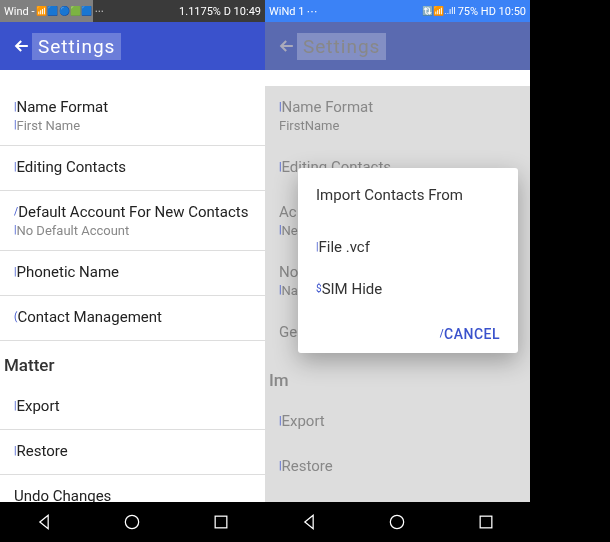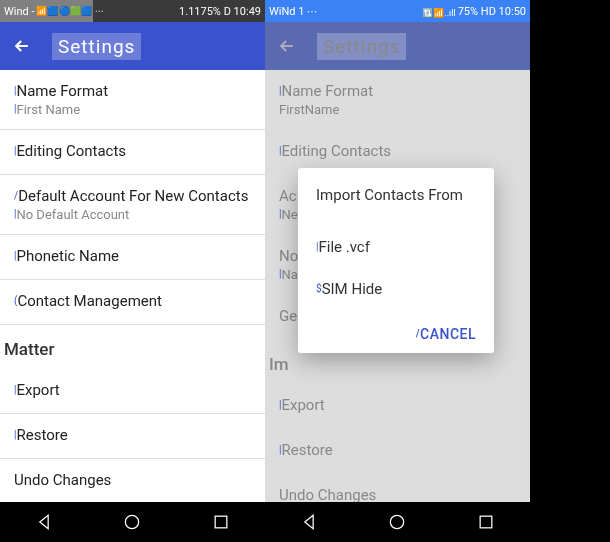--- a/index.html
+++ b/index.html
@@ -27,41 +27,41 @@
       height: 22px;
       background: linear-gradient(to right, #808080 0%, #808080 35%, #3a3a3a 35%, #3a3a3a 100%);
       color: #fff;
       font-size: 11px;
       display: flex;
       align-items: center;
       padding: 0 4px;
       justify-content: space-between;
     }
     .status-left { display: flex; align-items: center; gap: 2px; }
-    .status-right { display: flex; align-items: flex-end; gap: 2px; font-size: 11px; }
+    .status-right { display: flex; align-items: center; gap: 2px; font-size: 11px; }
     .app-bar {
       height: 48px;
       background: #3a52cc;
       color: #fff;
       display: flex;
       align-items: center;
       padding: 0 12px;
-      gap: 20px;
     }
     .back-arrow { width: 20px; height: 20px; }
     .app-title {
       font-size: 19px;
       background: rgba(255,255,255,0.25);
       padding: 2px 6px;
       letter-spacing: 1px;
     }
     .content {
       flex: 1;
       overflow-y: hidden;
       background: #fff;
+      margin-top: 16px;
     }
     .list-item {
       padding: 12px 14px;
       border-bottom: 1px solid #ddd;
     }
     .item-title {
       font-size: 15px;
       color: #222;
       margin-bottom: 2px;
     }
@@ -87,21 +87,21 @@
       height: 20px;
     }
     .nav-btn svg { display: block; }
     .dimmed .app-bar { background: #5a6ab0; }
     .dimmed .content { color: #888; }
     .dimmed .item-title, .dimmed .item-sub, .dimmed .section-header, .dimmed .app-title { color: #888 !important; }
     .dialog {
       position: absolute;
       top: 168px;
       left: 33px;
-      right: 36px;
+      right: 12px;
       background: #fff;
       border-radius: 3px;
       box-shadow: 0 8px 24px rgba(0,0,0,0.3);
       padding: 18px 18px 10px 18px;
       z-index: 10;
     }
     .dialog-title {
       font-size: 15px;
       color: #333;
       margin-bottom: 22px;

